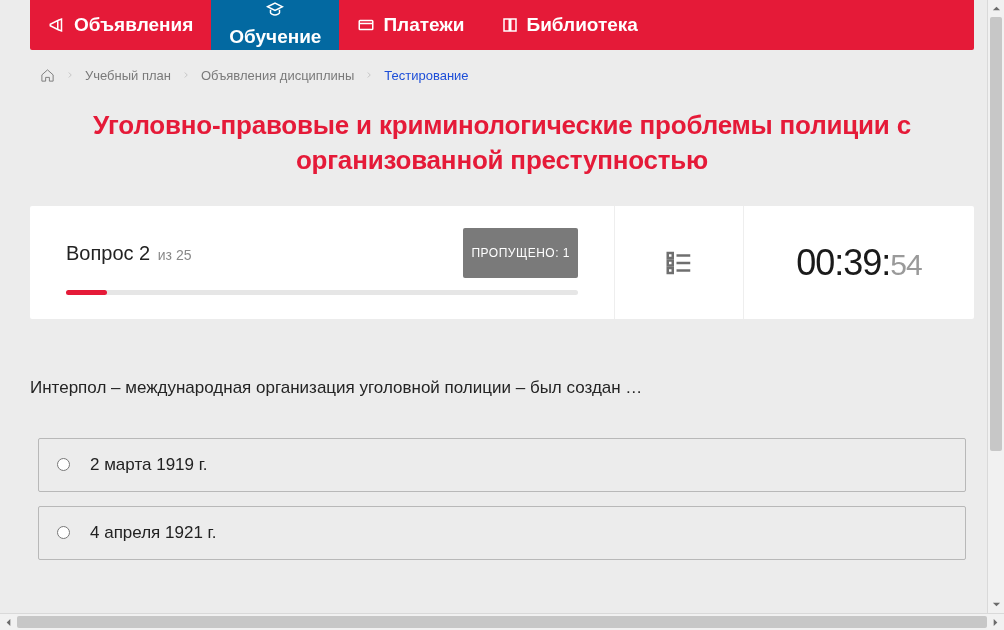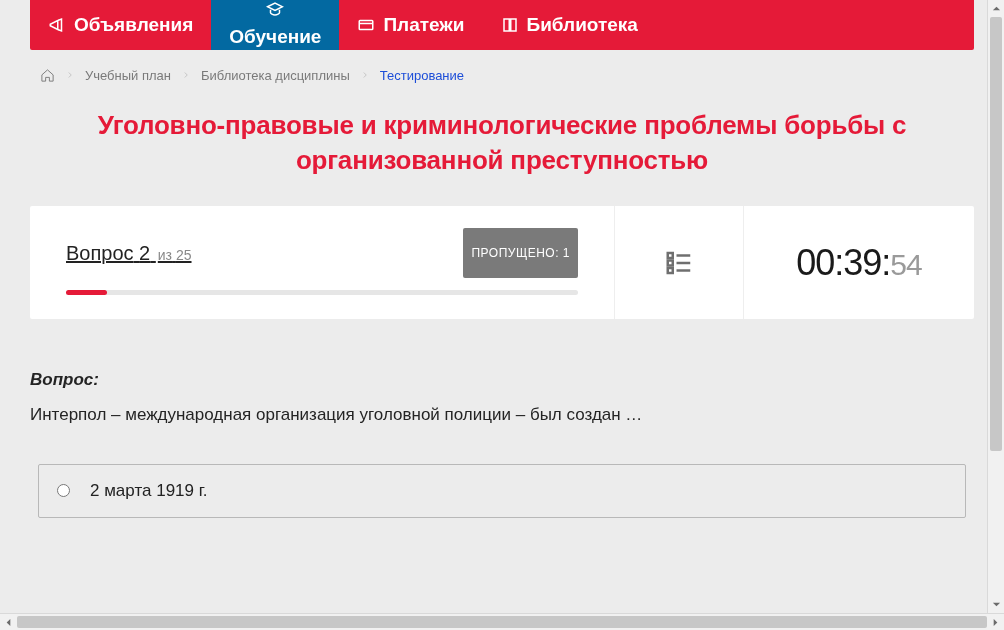--- a/index.html
+++ b/index.html
@@ -22,21 +22,21 @@
     .crumbs .bc-link { cursor: pointer; }
     .crumbs .bc-current { color: #1d4ed8; }
 
     
     .page-title { color: #e51a38; text-align: center; font-size: 26px; font-weight: 700; line-height: 1.35; padding: 4px 6px 28px; letter-spacing: -0.2px; }
 
     
     .status-panel { background: #fff; display: flex; align-items: stretch; padding: 0; border-radius: 2px; }
     .status-left { flex: 1; padding: 22px 36px 24px; position: relative; }
     .q-line { display: flex; align-items: center; justify-content: space-between; }
-    .q-label { font-size: 20px; color: #222; text-decoration: underline; }
+    .q-label { font-size: 20px; color: #222; }
     .q-label .of { font-size: 14px; color: #888; margin-left: 2px; }
     .skip-badge { background: #7a7a7a; color: #fff; font-size: 12px; letter-spacing: 0.5px; padding: 18px 8px; border-radius: 2px; }
     .progress { height: 5px; background: #e6e6e6; border-radius: 3px; margin-top: 12px; width: 100%; position: relative; }
     .progress .bar { position: absolute; left: 0; top: 0; bottom: 0; background: #e51a38; border-radius: 3px; }
     .status-mid { width: 130px; display: flex; align-items: center; justify-content: center; border-left: 1px solid #eee; border-right: 1px solid #eee; }
     .status-mid svg { width: 30px; height: 30px; stroke: #6f6f6f; fill: none; stroke-width: 2; }
     .status-right { width: 230px; display: flex; align-items: center; justify-content: center; }
     .timer { font-size: 36px; color: #1a1a1a; font-weight: 400; letter-spacing: -1px; }
     .timer .sec { color: #9a9a9a; font-size: 30px; }
 
@@ -113,28 +113,28 @@
               <path d="M3 11l9-8 9 8v10h-6v-6h-6v6H3V11z"></path>
             </svg>
         </span>
         <span class="sep"><svg viewBox="0 0 24 24">
               <path d="M9 6l6 6-6 6"></path>
             </svg></span>
         <span class="bc-link">Учебный план</span>
         <span class="sep"><svg viewBox="0 0 24 24">
               <path d="M9 6l6 6-6 6"></path>
             </svg></span>
-        <span class="bc-link">Библиотека дисциплины</span>
+        <span class="bc-link">Объявления дисциплины</span>
         <span class="sep"><svg viewBox="0 0 24 24">
               <path d="M9 6l6 6-6 6"></path>
             </svg></span>
         <span class="bc-current">Тестирование</span>
       </div>
 
-      <h1 class="page-title">Уголовно-правовые и криминологические проблемы борьбы с организованной преступностью</h1>
+      <h1 class="page-title">Уголовно-правовые и криминологические проблемы полиции с организованной преступностью</h1>
 
       <div class="status-panel">
         <div class="status-left">
           <div class="q-line">
             <div class="q-label">
               <span>Вопрос</span>
               <span>2</span>
               <span class="of">
                 <span>из</span>
                 <span>25</span>
@@ -157,31 +157,32 @@
           </svg>
         </div>
         <div class="status-right">
           <div class="timer">
             <span>00:39:</span><span class="sec">54</span>
           </div>
         </div>
       </div>
 
       <div class="q-body">
-        <div>
-          <span class="lbl">Вопрос:</span>
-        </div>
         <div style="margin-top:8px;">Интерпол – международная организация уголовной полиции – был создан …</div>
       </div>
 
       <div class="answers">
         <label class="answer">
           <input type="radio" name="ans" style="">
           <span class="txt">2 марта 1919 г.</span>
         </label>
+        <label class="answer">
+          <input type="radio" name="ans" style="">
+          <span class="txt">4 апреля 1921 г.</span>
+        </label>
       </div>
 
     </div>
   </div>
 
   <div class="vscroll">
     <div class="arrow">
         <svg viewBox="0 0 10 10">
           <path d="M1 7l4-4 4 4z"></path>
         </svg>

